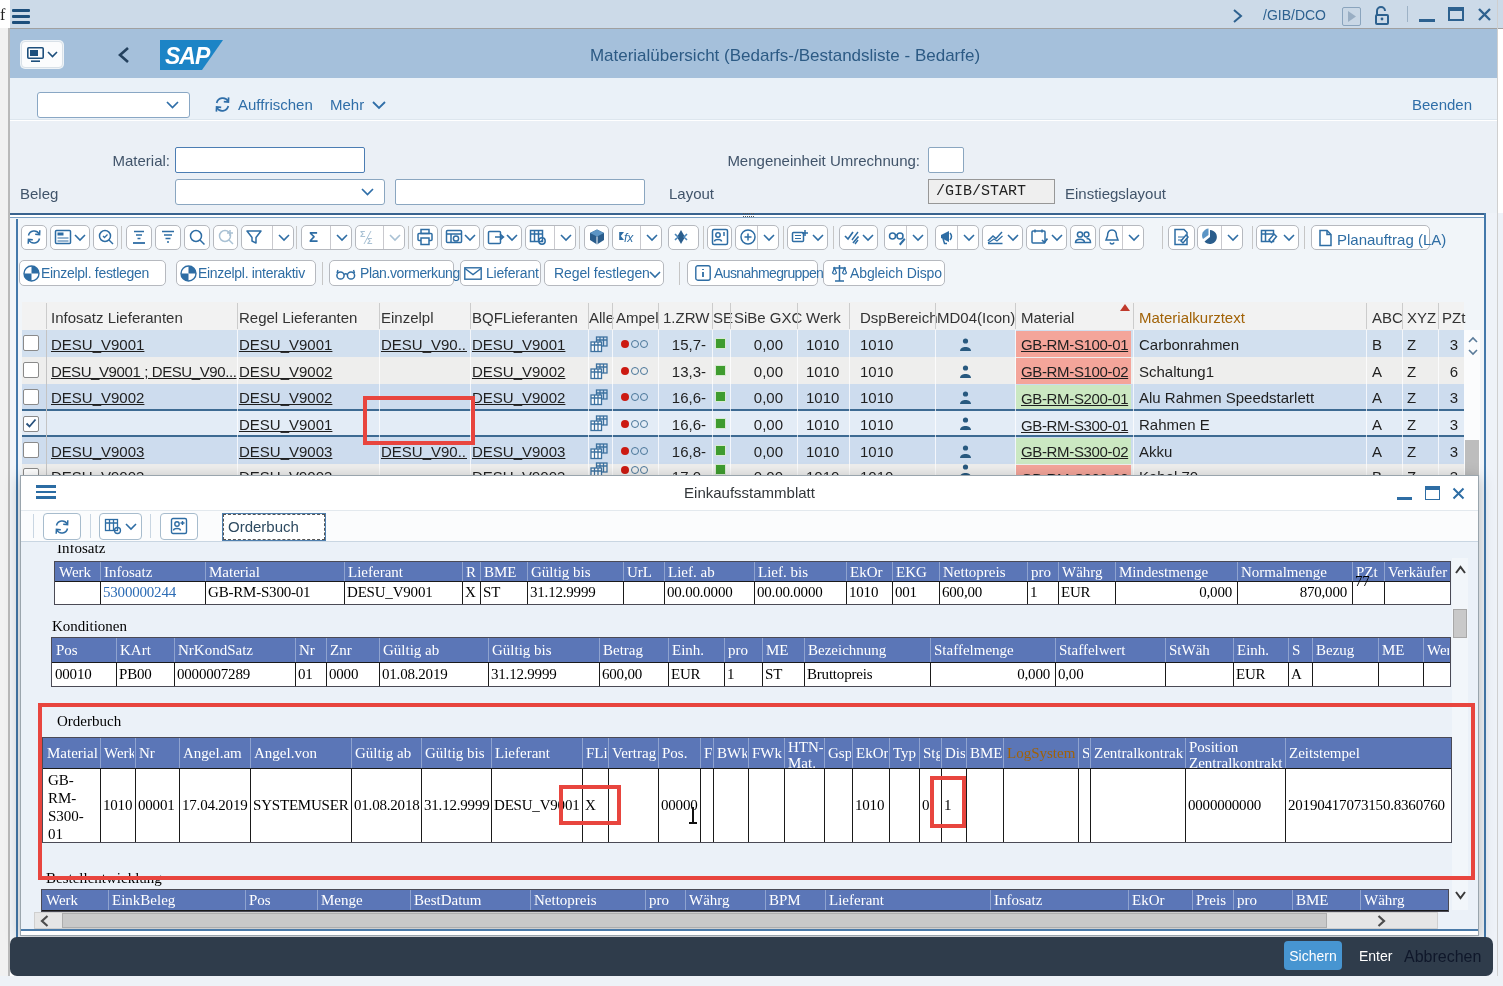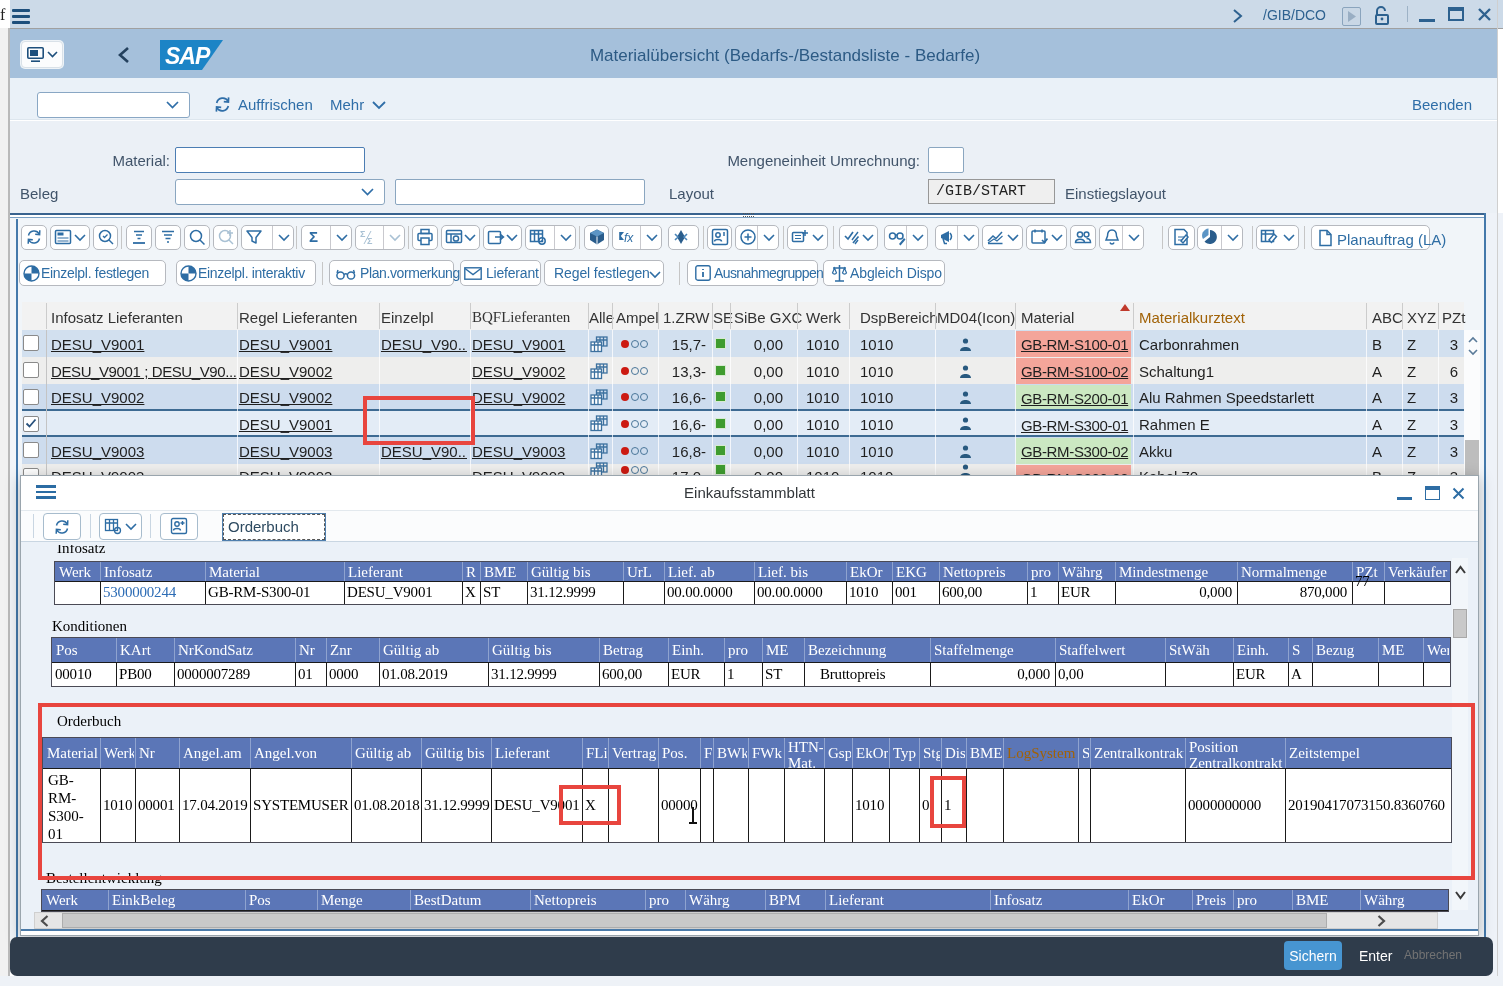--- a/index.html
+++ b/index.html
@@ -394,21 +394,21 @@
 <div class="abs" style="left:823px;top:260px;width:122px;height:26px;background:#fff;border:1px solid #b6b9bf;border-radius:5px;"></div>
 <svg class="abs" style="left:831px;top:264px;" width="17" height="18" viewBox="0 0 17 18">
     <path d="M8.5 1 V17 M4 17 H13 M2 4 H15" stroke="#2e6da4" stroke-width="1.5" fill="none"></path>
     <path d="M3.5 4 L1.5 9 A2.4 2.4 0 0 0 5.5 9 Z M13.5 4 L11.5 9 A2.4 2.4 0 0 0 15.5 9 Z" stroke="#2e6da4" stroke-width="1.2" fill="none"></path>
   </svg>
 <div class="abs" style="left:850px;top:265px;font-size:14px;letter-spacing:-0.1px;color:#2e6da4;">Abgleich Dispo</div>
 <div class="abs" style="left:22px;top:302px;width:1442px;height:28px;background:#f2f2f2;"></div>
 <div class="abs" style="left:51px;top:309px;font-size:15px;color:#333;white-space:nowrap;">Infosatz Lieferanten</div>
 <div class="abs" style="left:239px;top:309px;font-size:15px;color:#333;white-space:nowrap;">Regel Lieferanten</div>
 <div class="abs" style="left:381px;top:309px;font-size:15px;color:#333;white-space:nowrap;">Einzelpl</div>
-<div class="abs" style="left:472px;top:309px;font-size:15px;color:#333;white-space:nowrap;font-family:Liberation Serif, serif;">BQFLieferanten</div>
+<div class="abs" style="left:472px;top:309px;font-size:15px;color:#333;white-space:nowrap;">BQFLieferanten</div>
 <div class="abs" style="left:589px;top:309px;font-size:15px;color:#333;white-space:nowrap;">Alle</div>
 <div class="abs" style="left:616px;top:309px;font-size:15px;color:#333;white-space:nowrap;">Ampel</div>
 <div class="abs" style="left:663px;top:309px;font-size:15px;color:#333;white-space:nowrap;">1.ZRW</div>
 <div class="abs" style="left:713px;top:309px;font-size:15px;color:#333;white-space:nowrap;">SE</div>
 <div class="abs" style="left:734px;top:309px;font-size:15px;color:#333;white-space:nowrap;">SiBe GXC</div>
 <div class="abs" style="left:806px;top:309px;font-size:15px;color:#333;white-space:nowrap;">Werk</div>
 <div class="abs" style="left:860px;top:309px;font-size:15px;color:#333;white-space:nowrap;">DspBereich</div>
 <div class="abs" style="left:937px;top:309px;font-size:15px;color:#333;white-space:nowrap;">MD04(Icon)</div>
 <div class="abs" style="left:1021px;top:309px;font-size:15px;color:#333;white-space:nowrap;">Material</div>
 <div class="abs" style="left:1139px;top:309px;font-size:15px;color:#a16207;white-space:nowrap;">Materialkurztext</div>
@@ -830,21 +830,21 @@
 <div class="abs" style="z-index:14;left:119px;top:666px;width:54px;font:15px 'Liberation Serif', serif;color:#000;text-align:left;white-space:nowrap;overflow:hidden;letter-spacing:-0.2px;">PB00</div>
 <div class="abs" style="z-index:14;left:177px;top:666px;width:117px;font:15px 'Liberation Serif', serif;color:#000;text-align:left;white-space:nowrap;overflow:hidden;letter-spacing:-0.2px;">0000007289</div>
 <div class="abs" style="z-index:14;left:298px;top:666px;width:27px;font:15px 'Liberation Serif', serif;color:#000;text-align:left;white-space:nowrap;overflow:hidden;letter-spacing:-0.2px;">01</div>
 <div class="abs" style="z-index:14;left:329px;top:666px;width:49px;font:15px 'Liberation Serif', serif;color:#000;text-align:left;white-space:nowrap;overflow:hidden;letter-spacing:-0.2px;">0000</div>
 <div class="abs" style="z-index:14;left:382px;top:666px;width:105px;font:15px 'Liberation Serif', serif;color:#000;text-align:left;white-space:nowrap;overflow:hidden;letter-spacing:-0.2px;">01.08.2019</div>
 <div class="abs" style="z-index:14;left:491px;top:666px;width:107px;font:15px 'Liberation Serif', serif;color:#000;text-align:left;white-space:nowrap;overflow:hidden;letter-spacing:-0.2px;">31.12.9999</div>
 <div class="abs" style="z-index:14;left:602px;top:666px;width:65px;font:15px 'Liberation Serif', serif;color:#000;text-align:left;white-space:nowrap;overflow:hidden;letter-spacing:-0.2px;">600,00</div>
 <div class="abs" style="z-index:14;left:671px;top:666px;width:52px;font:15px 'Liberation Serif', serif;color:#000;text-align:left;white-space:nowrap;overflow:hidden;letter-spacing:-0.2px;">EUR</div>
 <div class="abs" style="z-index:14;left:727px;top:666px;width:34px;font:15px 'Liberation Serif', serif;color:#000;text-align:left;white-space:nowrap;overflow:hidden;letter-spacing:-0.2px;">1</div>
 <div class="abs" style="z-index:14;left:765px;top:666px;width:38px;font:15px 'Liberation Serif', serif;color:#000;text-align:left;white-space:nowrap;overflow:hidden;letter-spacing:-0.2px;">ST</div>
-<div class="abs" style="z-index:14;left:807px;top:666px;width:122px;font:15px 'Liberation Serif', serif;color:#000;text-align:left;white-space:nowrap;overflow:hidden;letter-spacing:-0.2px;margin-left:13px;">Bruttopreis</div>
+<div class="abs" style="z-index:14;left:807px;top:666px;width:122px;font:15px 'Liberation Serif', serif;color:#000;text-align:left;white-space:nowrap;overflow:hidden;letter-spacing:-0.2px;">Bruttopreis</div>
 <div class="abs" style="z-index:14;left:933px;top:666px;width:121px;font:15px 'Liberation Serif', serif;color:#000;text-align:right;padding-right:4px;white-space:nowrap;overflow:hidden;letter-spacing:-0.2px;">0,000</div>
 <div class="abs" style="z-index:14;left:1058px;top:666px;width:106px;font:15px 'Liberation Serif', serif;color:#000;text-align:left;white-space:nowrap;overflow:hidden;letter-spacing:-0.2px;">0,00</div>
 <div class="abs" style="z-index:14;left:1236px;top:666px;width:51px;font:15px 'Liberation Serif', serif;color:#000;text-align:left;white-space:nowrap;overflow:hidden;letter-spacing:-0.2px;">EUR</div>
 <div class="abs" style="z-index:14;left:1291px;top:666px;width:20px;font:15px 'Liberation Serif', serif;color:#000;text-align:left;white-space:nowrap;overflow:hidden;letter-spacing:-0.2px;">A</div>
 <div class="abs" style="z-index:11;left:57px;top:713px;font:15px 'Liberation Serif', serif;color:#000;">Orderbuch</div>
 <div class="abs" style="z-index:12;left:43px;top:738px;width:1408px;height:31px;background:#5b76b7;"></div>
 <div class="abs" style="z-index:12;left:43px;top:769px;width:1408px;height:73px;background:#fff;"></div>
 <div class="abs" style="z-index:13;left:42px;top:737px;width:1410px;height:106px;border:1px solid #4a4a55;"></div>
 <div class="abs" style="z-index:13;left:100px;top:738px;width:1px;height:31px;background:#8fa3cf;"></div>
 <div class="abs" style="z-index:13;left:100px;top:769px;width:1px;height:73px;background:#1a1a1a;"></div>
@@ -1008,13 +1008,13 @@
     <path d="M1 4 L5.5 10 L10 4" stroke="#3a3a3a" stroke-width="2" fill="none"></path>
   </svg>
 <div class="abs" style="z-index:11;left:1453px;top:609px;width:14px;height:29px;background:#c9c9c9;border:1px solid #a8a8a8;"></div>
 <div class="abs" style="left:38px;top:703px;width:1437px;height:177px;border:4px solid #e8453e;z-index:20;"></div>
 <div class="abs" style="left:559px;top:785px;width:62px;height:40px;border:4px solid #e8453e;z-index:21;"></div>
 <div class="abs" style="left:930px;top:776px;width:36px;height:52px;border:4px solid #e8453e;z-index:21;"></div>
 <div class="abs" style="left:10px;top:937px;width:1483px;height:39px;background:#2f3c4b;border-radius:7px;z-index:25;"></div>
 <div class="abs" style="left:1284px;top:941px;width:58px;height:29px;background:#4795d1;border-radius:4px;z-index:26;"></div>
 <div class="abs" style="left:1284px;top:948px;width:58px;text-align:center;font-size:14px;color:#fff;z-index:27;">Sichern</div>
 <div class="abs" style="left:1359px;top:948px;font-size:14px;color:#fff;z-index:27;">Enter</div>
-<div class="abs" style="left:1404px;top:948px;font-size:12px;color:#737373;z-index:27;">Abbrechen</div>
+<div class="abs" style="left:1404px;top:948px;font-size:16px;color:#0f172a;z-index:27;">Abbrechen</div>
 <div class="abs" style="left:0px;top:976px;width:1503px;height:10px;background:#eef2f7;z-index:24;"></div>
 </body></html>

